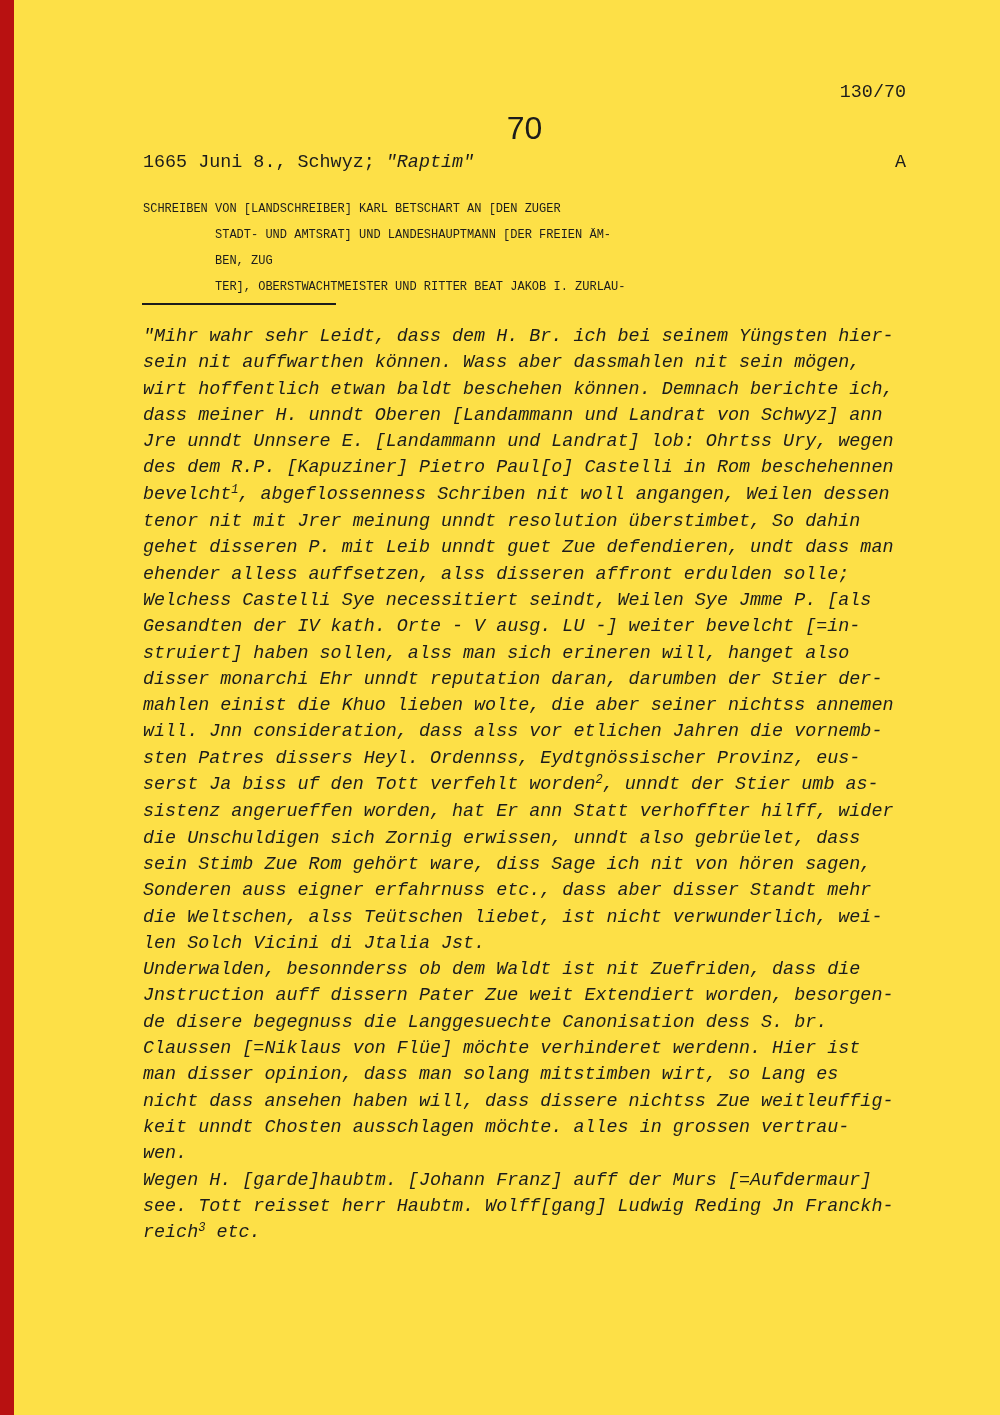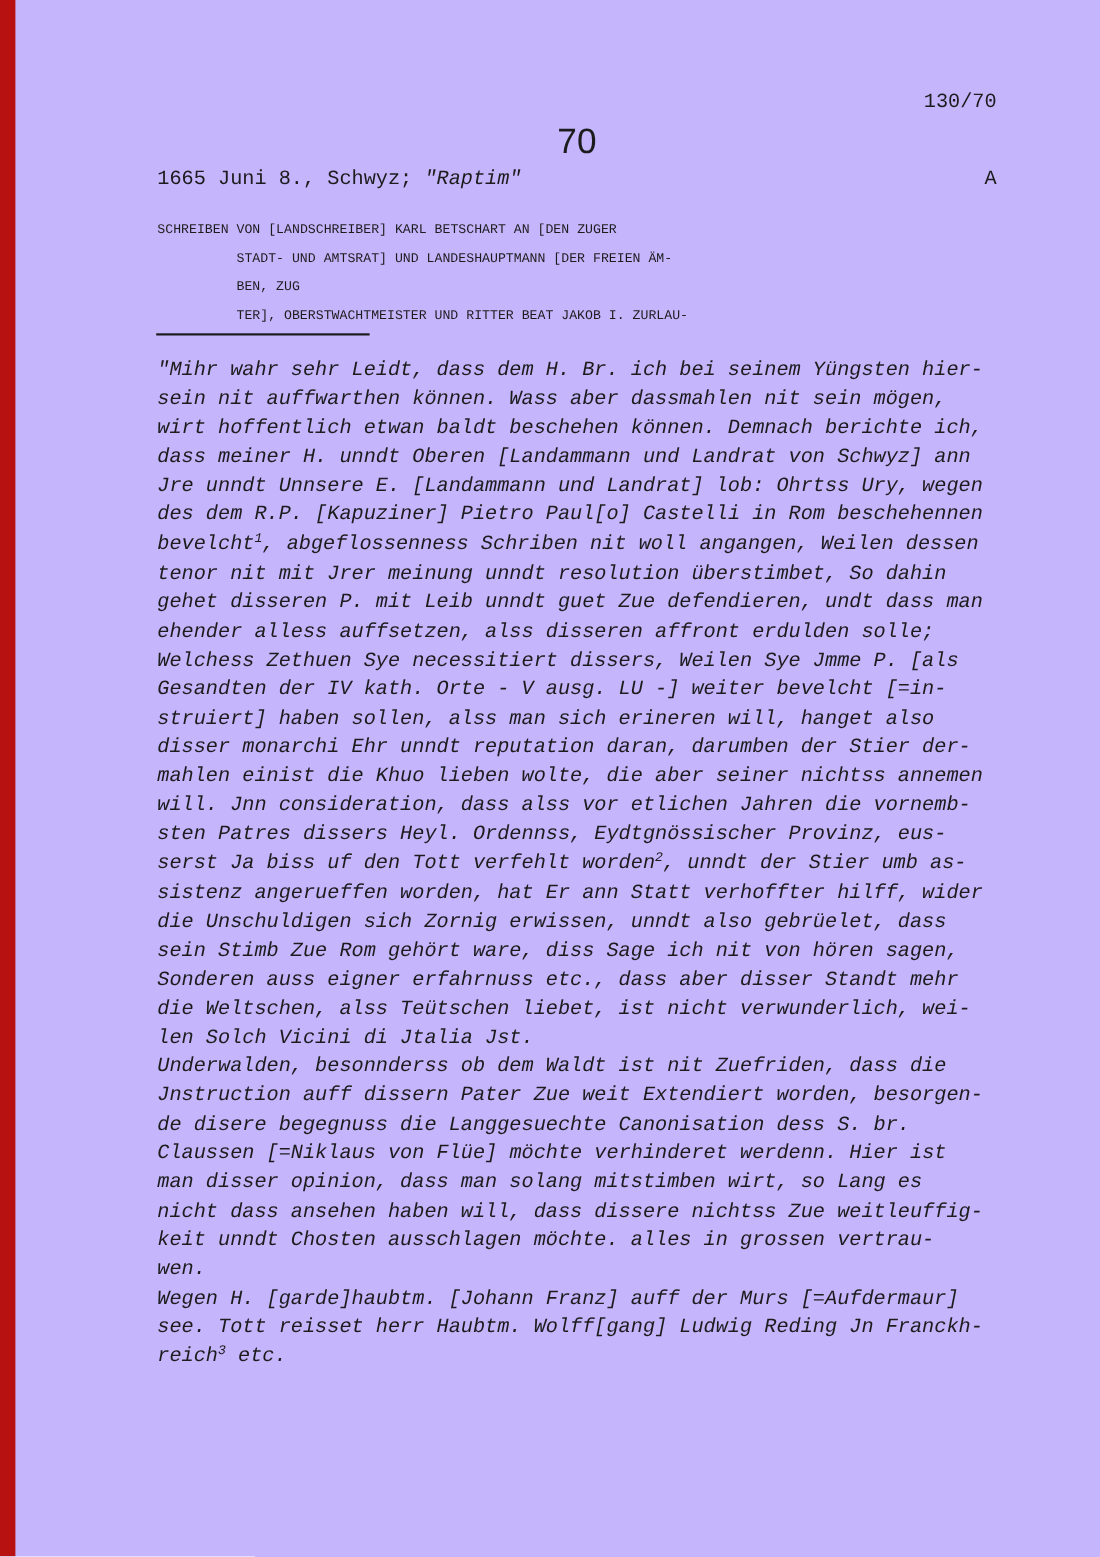--- a/index.html
+++ b/index.html
@@ -67,21 +67,21 @@
   .b { font-weight: normal; }
   .sup {
     font-size: 12px;
     position: relative;
     top: -6px;
   }
 </style>
 </head>
 <body>
 
-<div class="page" style="background: #c4b5fd; color: rgb(28, 28, 28);">
+<div class="page" style="background: #fde047; color: rgb(28, 28, 28);">
   <div class="edge-strip" style="background: rgb(184, 17, 17);"></div>
 
   <div class="folio">130/70</div>
 
   <div class="pagenum">70</div>
 
   <div class="dateline">
     <span class="dl-left"><span>1665 Juni 8., Schwyz; </span><span class="ital">"Raptim"</span></span>
     <span class="dl-right">A</span>
   </div>
@@ -94,21 +94,21 @@
       <div class="body-line"><span>"Mihr wahr sehr Leidt, dass dem H. Br. ich bei seinem Yüngsten hier-</span></div>
       <div class="body-line"><span>sein nit auffwarthen können. Wass aber dassmahlen nit sein mögen,</span></div>
       <div class="body-line"><span>wirt hoffentlich etwan baldt beschehen können. Demnach berichte ich,</span></div>
       <div class="body-line"><span>dass meiner H. unndt Oberen [Landammann und Landrat von Schwyz] ann</span></div>
       <div class="body-line"><span>Jre unndt Unnsere E. [Landammann und Landrat] lob: Ohrtss Ury, wegen</span></div>
       <div class="body-line"><span>des dem R.P. [Kapuziner] Pietro Paul[o] </span><span class="b">Castelli</span><span> in Rom beschehennen</span></div>
       <div class="body-line"><span>bevelcht</span><span class="sup">1</span><span>, abgeflossenness Schriben nit woll angangen, Weilen dessen</span></div>
       <div class="body-line"><span>tenor nit mit Jrer meinung unndt resolution überstimbet, So dahin</span></div>
       <div class="body-line"><span>gehet disseren P. mit Leib unndt guet Zue defendieren, undt dass man</span></div>
       <div class="body-line"><span>ehender alless auffsetzen, alss disseren affront erdulden solle;</span></div>
-      <div class="body-line"><span>Welchess Zethuen Sye necessitiert dissers, Weilen Sye Jmme P. [als</span></div>
+      <div class="body-line"><span>Welchess Castelli Sye necessitiert seindt, Weilen Sye Jmme P. [als</span></div>
       <div class="body-line"><span>Gesandten der IV kath. Orte - V ausg. LU -] weiter bevelcht [=in-</span></div>
       <div class="body-line"><span>struiert] haben sollen, alss man sich erineren will, hanget also</span></div>
       <div class="body-line"><span>disser monarchi Ehr unndt reputation daran, darumben der Stier der-</span></div>
       <div class="body-line"><span>mahlen einist die Khuo lieben wolte, die aber seiner nichtss annemen</span></div>
       <div class="body-line"><span>will. Jnn consideration, dass alss vor etlichen Jahren die vornemb-</span></div>
       <div class="body-line"><span>sten Patres dissers Heyl. Ordennss, Eydtgnössischer Provinz, eus-</span></div>
       <div class="body-line"><span>serst Ja biss uf den Tott verfehlt worden</span><span class="sup">2</span><span>, unndt der Stier umb as-</span></div>
       <div class="body-line"><span>sistenz angerueffen worden, hat Er ann Statt verhoffter hilff, wider</span></div>
       <div class="body-line"><span>die Unschuldigen sich Zornig erwissen, unndt also gebrüelet, dass</span></div>
       <div class="body-line"><span>sein Stimb Zue Rom gehört ware, diss Sage ich nit von hören sagen,</span></div>

